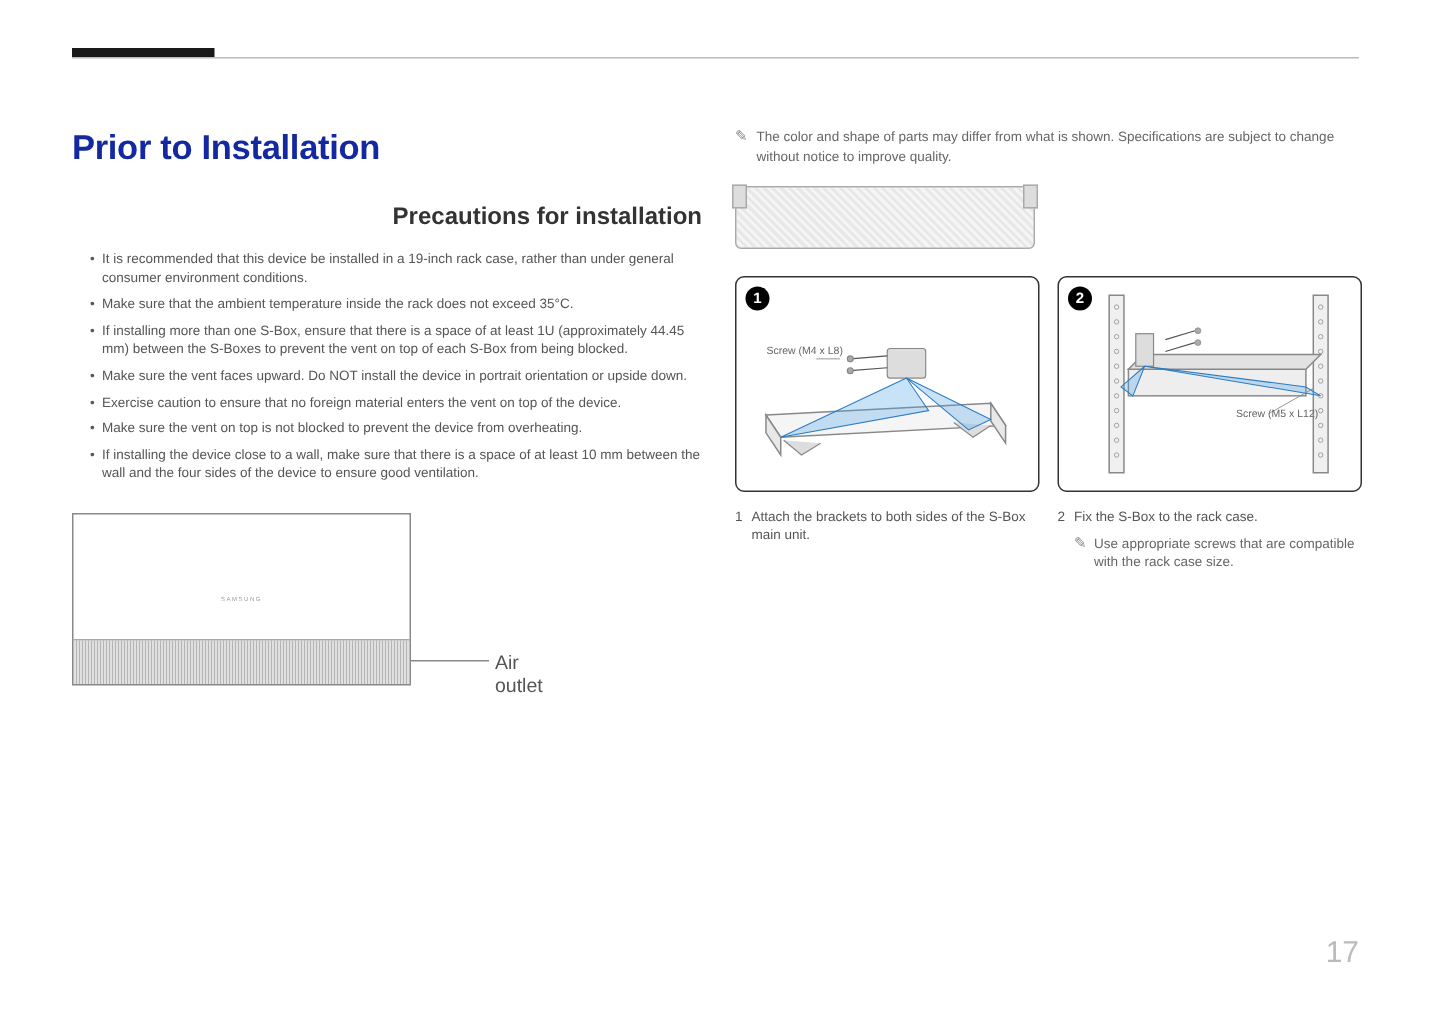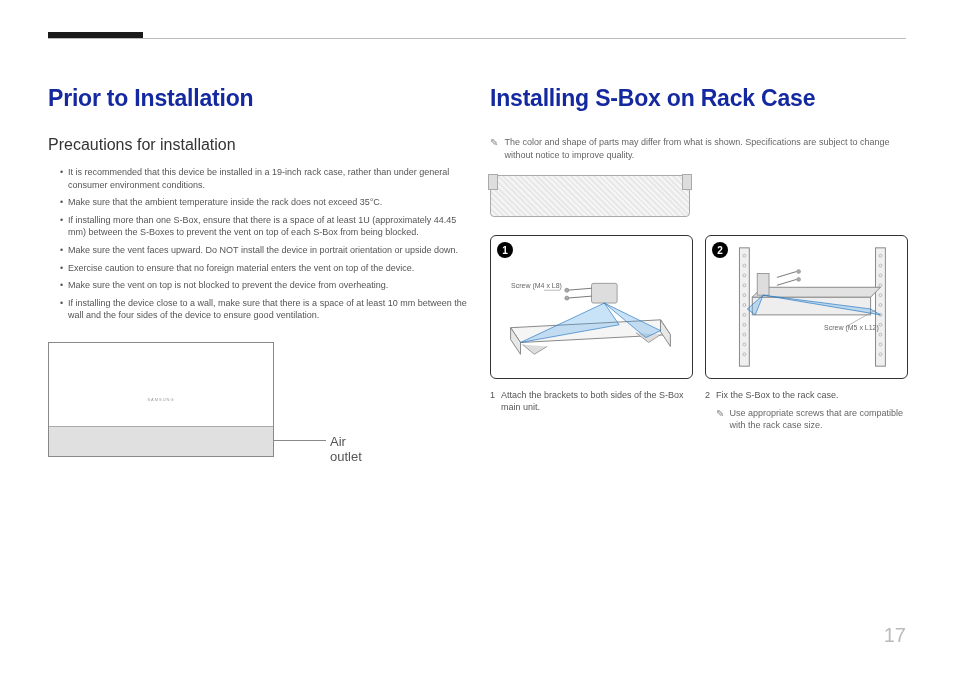--- a/index.html
+++ b/index.html
@@ -40,23 +40,24 @@
   }
   h1 {
     font-size: 23px;
     font-weight: 700;
     color: #1428a0;
     margin-bottom: 24px;
     letter-spacing: -0.2px;
   }
   h2 {
     font-size: 16px;
-    font-weight: 400;
+    font-weight: 700;
     color: #333;
     margin-bottom: 12px;
+    text-align: right;
   }
   ul.bullets {
     list-style: none;
     padding-left: 12px;
   }
   ul.bullets li {
     font-size: 9px;
     line-height: 1.4;
     color: #555;
     position: relative;
@@ -234,21 +235,20 @@
     <div class="device-box">
       <div class="samsung-logo">SAMSUNG</div>
       <div class="device-bottom"></div>
     </div>
     <div class="airoutlet-line"></div>
     <div class="airoutlet-label">Air outlet</div>
   </div>
 </div>
 
 <div class="col-right">
-  <h1>Installing S-Box on Rack Case</h1>
 
   <div class="note">
     <span class="note-icon">✎</span>
     <span>The color and shape of parts may differ from what is shown. Specifications are subject to change without notice to improve quality.</span>
   </div>
 
   <div class="fig-rack-top"></div>
 
   <div class="steps-row">
     <div class="step-box">

